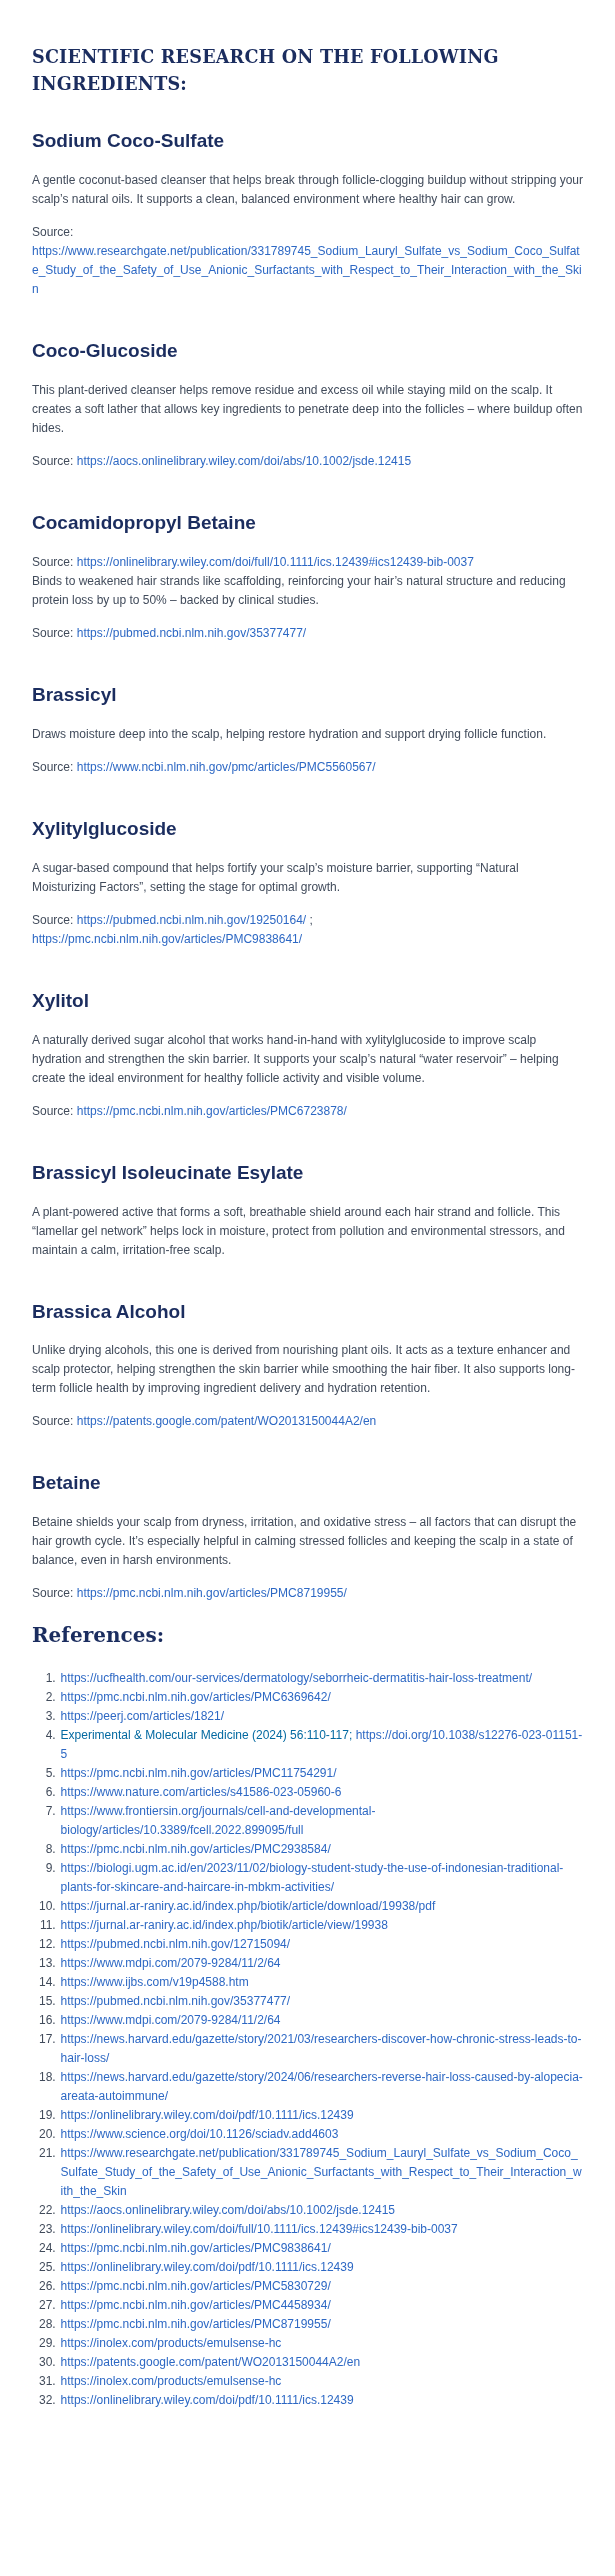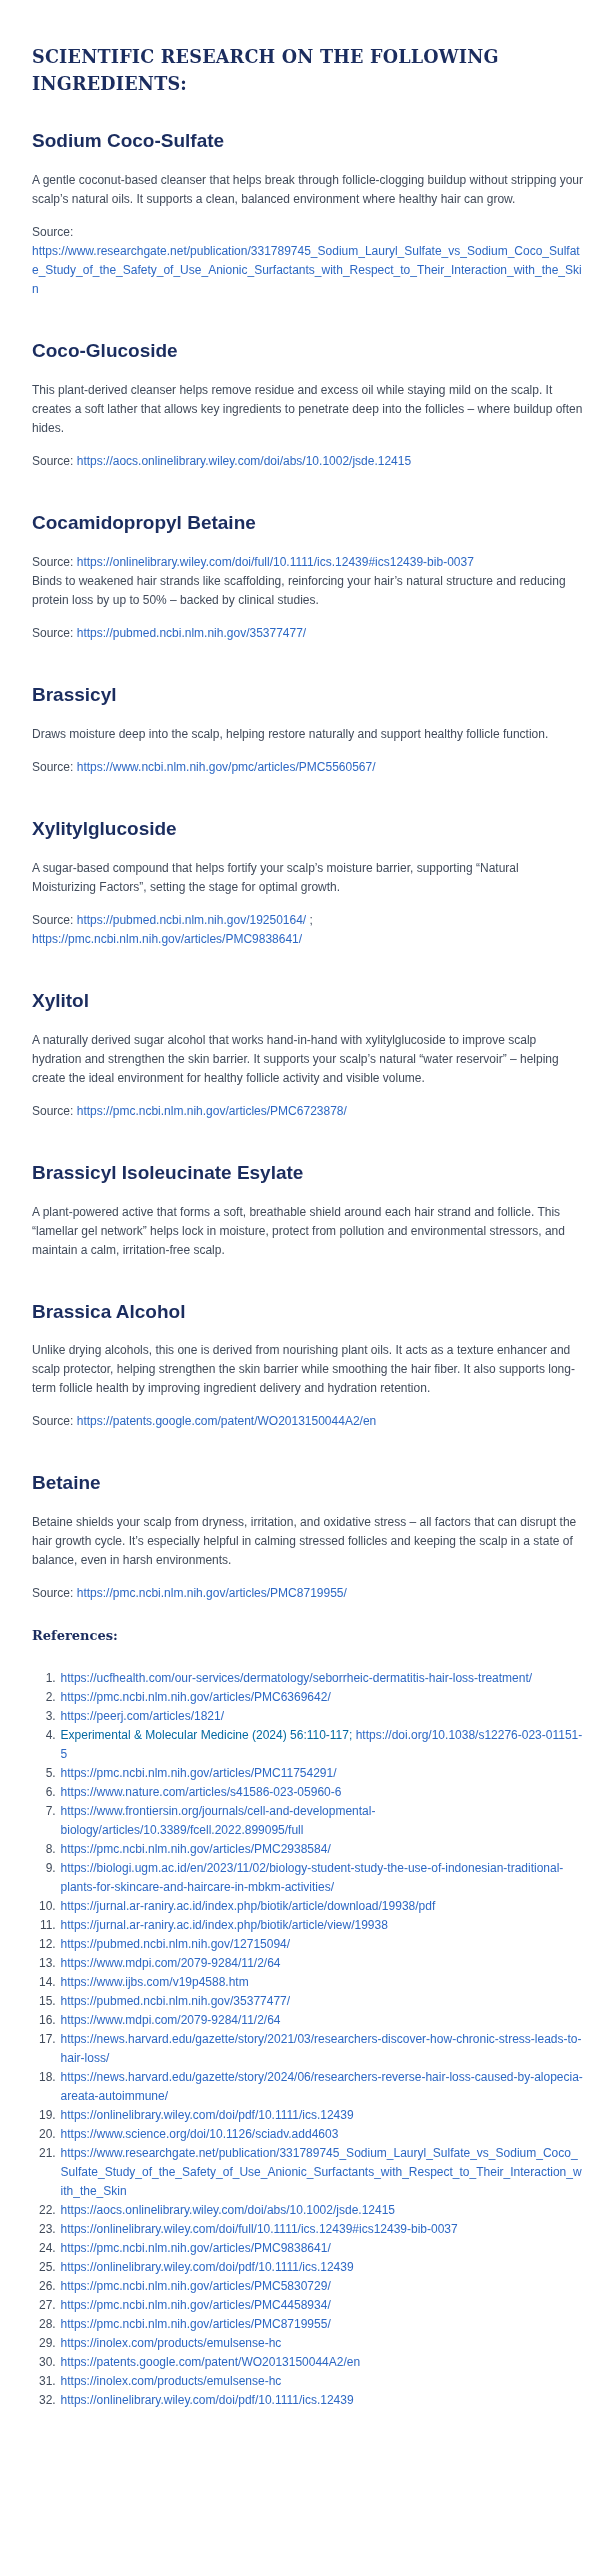--- a/index.html
+++ b/index.html
@@ -48,21 +48,21 @@
   }
   a.link {
     color: #2d68c4;
     text-decoration: none;
     cursor: pointer;
     overflow-wrap: anywhere;
   }
   a.link.block-link { display: block; }
   h3.references-title {
     font-family: "DejaVu Serif", serif;
-    font-size: 13px;
+    font-size: 20px;
     line-height: 19px;
     font-weight: 700;
     color: #1b2d5f;
     margin: 22.4px 0 0 0;
   }
   ol.references-list {
     margin: 24px 0 0 0;
     padding: 0 0 0 27px;
     font-size: 12px;
     line-height: 19px;
@@ -100,21 +100,21 @@
       <p class="source-line"><span>Source:</span> <a class="link">https://onlinelibrary.wiley.com/doi/full/10.1111/ics.12439#ics12439-bib-0037</a></p>
     </section>
 
     <section class="ingredient">
       <p class="ingredient-desc">Binds to weakened hair strands like scaffolding, reinforcing your hair’s natural structure and reducing protein loss by up to 50% – backed by clinical studies.</p>
       <p class="source-line"><span>Source:</span> <a class="link">https://pubmed.ncbi.nlm.nih.gov/35377477/</a></p>
     </section>
 
     <section class="ingredient">
       <h2 class="ingredient-name">Brassicyl</h2>
-      <p class="ingredient-desc">Draws moisture deep into the scalp, helping restore naturally and support healthy follicle function.</p>
+      <p class="ingredient-desc">Draws moisture deep into the scalp, helping restore hydration and support drying follicle function.</p>
       <p class="source-line"><span>Source:</span> <a class="link">https://www.ncbi.nlm.nih.gov/pmc/articles/PMC5560567/</a></p>
     </section>
 
     <section class="ingredient">
       <h2 class="ingredient-name">Xylitylglucoside</h2>
       <p class="ingredient-desc">A sugar-based compound that helps fortify your scalp’s moisture barrier, supporting “Natural Moisturizing Factors”, setting the stage for optimal growth.</p>
       <p class="source-line"><span>Source:</span> <a class="link">https://pubmed.ncbi.nlm.nih.gov/19250164/</a><span> ;</span><br><a class="link">https://pmc.ncbi.nlm.nih.gov/articles/PMC9838641/</a></p>
     </section>
 
     <section class="ingredient">

